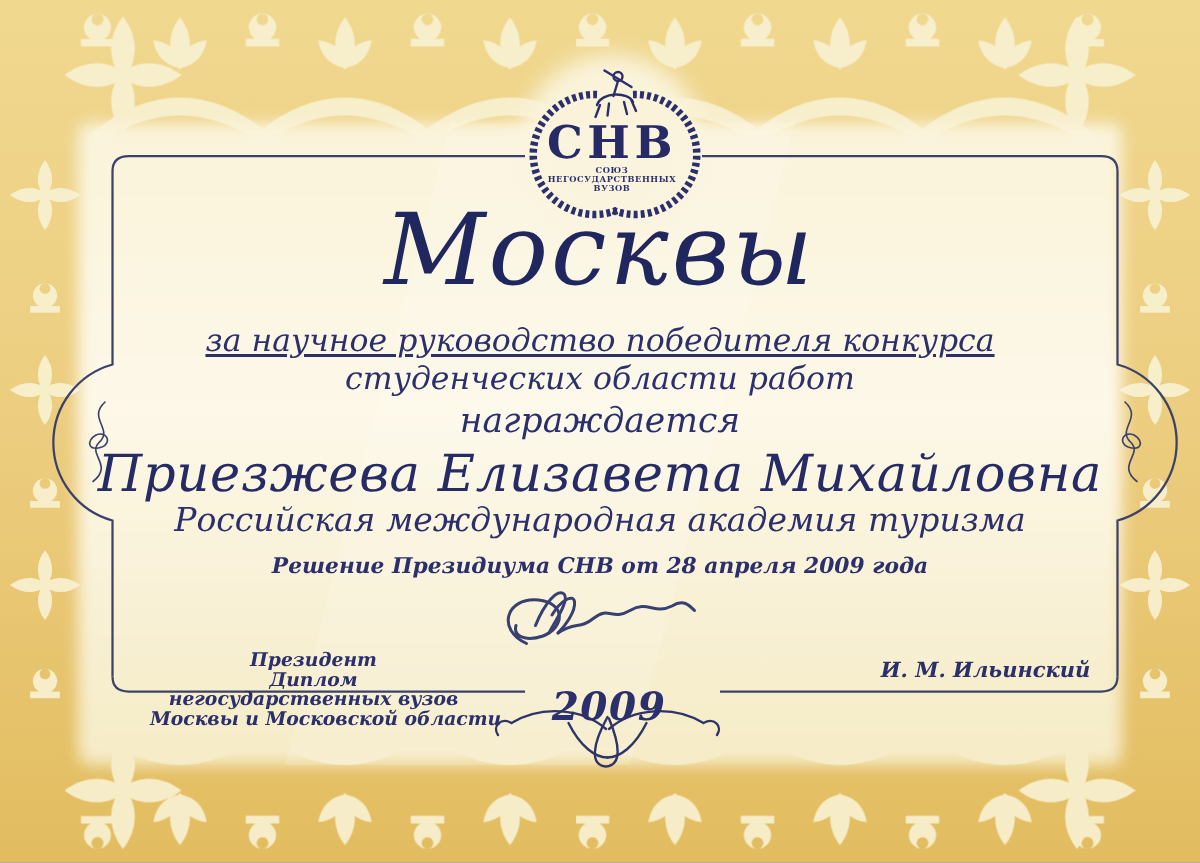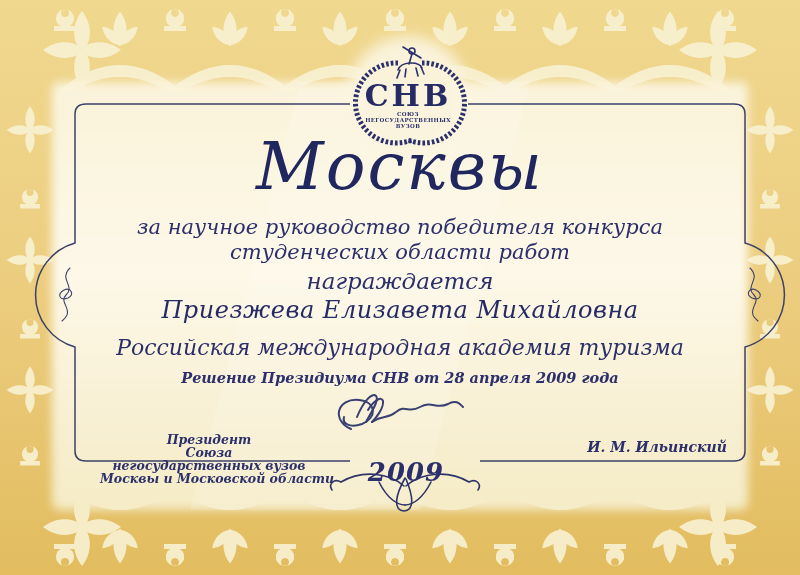--- a/index.html
+++ b/index.html
@@ -13,24 +13,24 @@
   .emblem-acronym{
     left:308px;top:78px;width:200px;font-style:normal;font-weight:bold;
     font-size:30px;letter-spacing:3px;color:#262b66;
   }
   .emblem-caption{
     left:338px;top:111px;width:140px;font-style:normal;font-weight:bold;
     font-size:5.5px;line-height:6px;letter-spacing:.4px;color:#2b2f6b;
   }
   .emblem-caption div{white-space:nowrap;}
   .title{left:0;right:0;top:134px;font-size:66px;line-height:66px;color:#20265e;letter-spacing:2px;}
-  .subtitle1{left:0;right:0;top:215px;font-size:21px;}
+  .subtitle1{left:0;right:0;top:215px;font-size:21px;text-decoration:underline;}
   .subtitle2{left:0;right:0;top:240px;font-size:21px;}
   .award{left:0;right:0;top:268px;font-size:23px;}
-  .name{left:0;right:0;top:296px;font-size:24px;letter-spacing:.5px;color:#262b66;}
+  .name{left:0;right:0;top:296px;font-size:34px;letter-spacing:.5px;color:#262b66;}
   .org{left:0;right:0;top:335px;font-size:22px;}
   .decision{left:0;right:0;top:369px;font-size:14.5px;font-weight:bold;}
   .president{
     left:100px;top:401px;width:218px;font-size:12.5px;font-weight:bold;line-height:13px;margin-top:32px;
   }
   .year{left:350px;top:457px;width:112px;font-size:26px;font-weight:bold;letter-spacing:1px;}
   .signer{left:562px;top:439px;width:190px;font-size:14px;font-weight:bold;}
 </style>
 </head>
 <body>
@@ -188,21 +188,21 @@
   <div class="txt award">награждается</div>
 
   <div class="txt name">Приезжева Елизавета Михайловна</div>
 
   <div class="txt org">Российская международная академия туризма</div>
 
   <div class="txt decision">Решение Президиума СНВ от 28 апреля 2009 года</div>
 
   <div class="txt president">
     <div>Президент</div>
-    <div>Союза</div>
+    <div>Диплом</div>
     <div>негосударственных вузов</div>
     <div>Москвы и Московской области</div>
   </div>
 
   <div class="txt year">2009</div>
 
   <div class="txt signer">И. М. Ильинский</div>
 
 </div>
 

